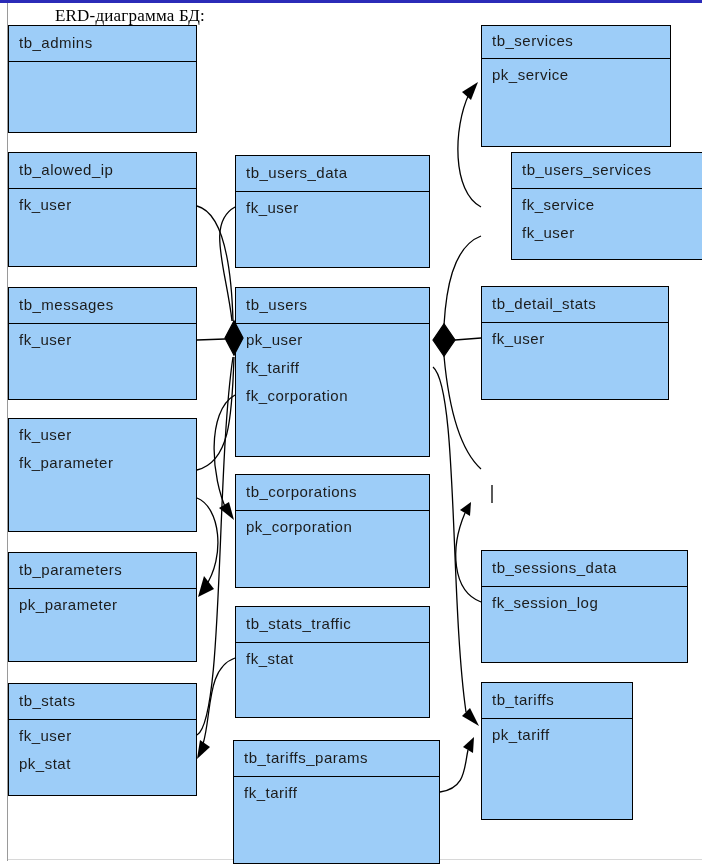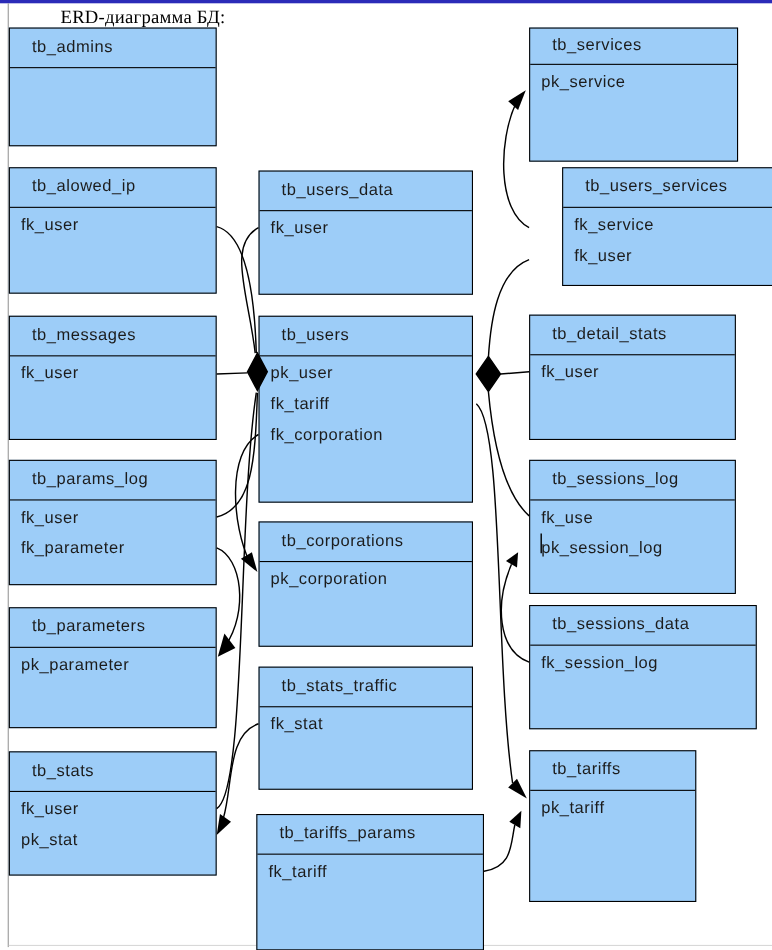--- a/index.html
+++ b/index.html
@@ -13,21 +13,21 @@
   .page-title{
     position:absolute;left:55px;top:6px;
     font-family:"Liberation Serif", serif;font-size:17px;color:#000;
     letter-spacing:0.2px;
   }
   .tbl{
     position:absolute;background:#9dcdf8;border:1px solid #000;box-sizing:border-box;
   }
   .tbl-header{
     height:36px;border-bottom:1px solid #000;box-sizing:border-box;
-    padding:8px 0 0 20px;font-size:15px;color:#1c1c1c;letter-spacing:0.5px;
+    padding:8px 0 0 10px;font-size:15px;color:#1c1c1c;letter-spacing:0.5px;
     white-space:nowrap;overflow:hidden;
   }
   .tbl-header.h33{height:33px;padding-top:6px;}
   .tbl-body{padding:2px 0 0 10px;font-size:15px;color:#1c1c1c;letter-spacing:0.5px;}
   .field{height:28px;line-height:28px;white-space:nowrap;}
   svg.connectors{position:absolute;left:0;top:0;pointer-events:none;}
 </style>
 </head>
 <body>
 
@@ -52,21 +52,20 @@
   </div>
 
   <div class="tbl" style="left:8px;top:287px;width:189px;height:113px;">
     <div class="tbl-header">tb_messages</div>
     <div class="tbl-body">
       <div class="field">fk_user</div>
     </div>
   </div>
 
   <div class="tbl" style="left:8px;top:418px;width:189px;height:114px;">
-    <div class="tbl-header">tb_params_log</div>
     <div class="tbl-body">
       <div class="field">fk_user</div>
       <div class="field">fk_parameter</div>
     </div>
   </div>
 
   <div class="tbl" style="left:8px;top:552px;width:189px;height:110px;">
     <div class="tbl-header">tb_parameters</div>
     <div class="tbl-body">
       <div class="field">pk_parameter</div>
@@ -133,27 +132,20 @@
     </div>
   </div>
 
   <div class="tbl" style="left:481px;top:286px;width:188px;height:114px;">
     <div class="tbl-header">tb_detail_stats</div>
     <div class="tbl-body">
       <div class="field">fk_user</div>
     </div>
   </div>
 
-  <div class="tbl" style="left:481px;top:418px;width:188px;height:122px;">
-    <div class="tbl-header">tb_sessions_log</div>
-    <div class="tbl-body">
-      <div class="field">fk_use</div>
-      <div class="field">pk_session_log</div>
-    </div>
-  </div>
 
   <div class="tbl" style="left:481px;top:550px;width:207px;height:113px;">
     <div class="tbl-header">tb_sessions_data</div>
     <div class="tbl-body">
       <div class="field">fk_session_log</div>
     </div>
   </div>
 
   <div class="tbl" style="left:481px;top:682px;width:152px;height:138px;">
     <div class="tbl-header">tb_tariffs</div>

